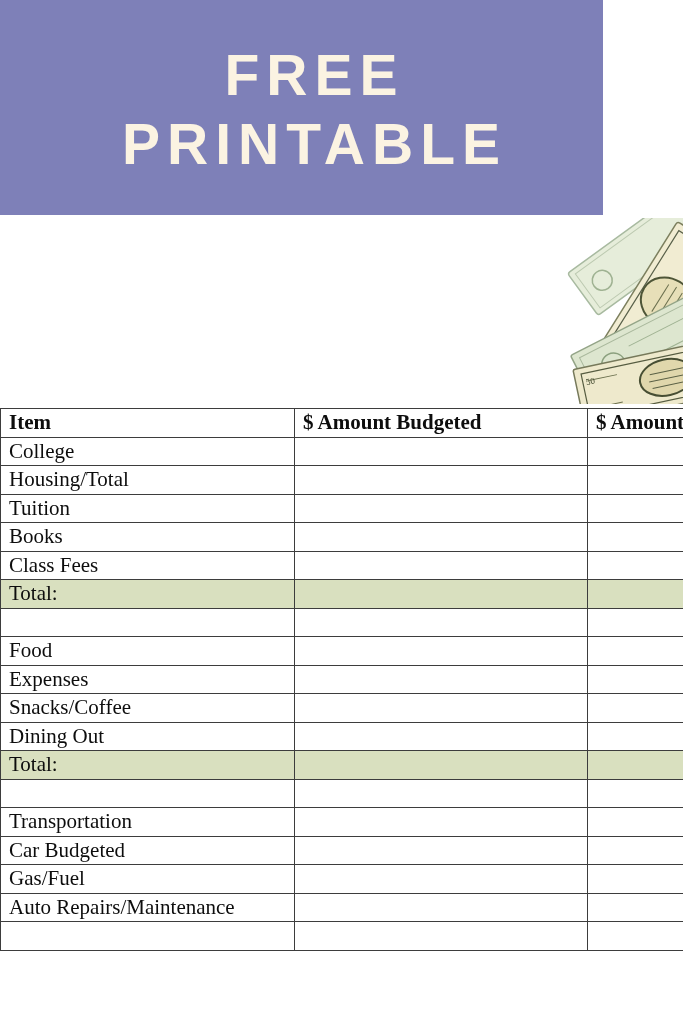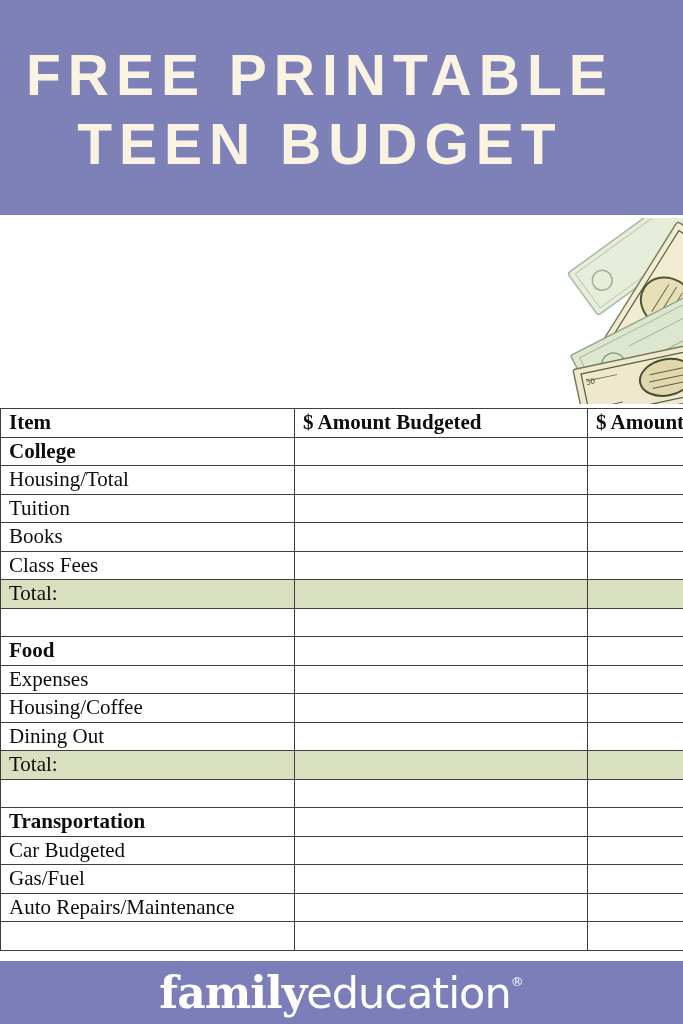--- a/index.html
+++ b/index.html
@@ -9,21 +9,21 @@
     --title-green:#68874a;
     --total-row-green:#d9e0bf;
     --table-border:#3d3d3d;
   }
   *{box-sizing:border-box;margin:0;padding:0;}
   html,body{width:683px;height:1024px;overflow:hidden;background:#fff;}
   .page{position:relative;width:683px;height:1024px;overflow:hidden;background:#fff;
         font-family:"Liberation Serif",serif;}
 
   
-  .banner{position:absolute;top:0;left:0;width:683px;height:215px;
+  .banner{position:absolute;top:0;left:0;width:603px;height:215px;
           background:var(--banner-purple);
           display:flex;align-items:center;justify-content:flex-start;text-align:center;padding-left:26px;}
   .banner-text{font-family:"Liberation Sans",sans-serif;font-weight:bold;
                color:var(--cream-text);font-size:57px;line-height:69px;
                letter-spacing:7px;padding-top:4px;}
 
   
   .money{position:absolute;top:218px;right:0;width:138px;height:186px;z-index:1;}
   .doc-title{position:absolute;top:264px;left:8px;z-index:2;
              font-family:"Liberation Serif",serif;font-weight:bold;font-size:57px;
@@ -35,41 +35,40 @@
   
   table.expenses{position:absolute;top:408px;left:0;width:880px;z-index:3;
                  border-collapse:collapse;table-layout:fixed;
                  font-family:"Liberation Serif",serif;font-size:21px;color:#0d0d0d;
                  background:#fff;}
   col.c1{width:294px;} col.c2{width:293px;} col.c3{width:293px;}
   .expenses th,.expenses td{border:1.5px solid var(--table-border);
                  height:28.5px;padding:0 8px;text-align:left;vertical-align:middle;
                  white-space:nowrap;overflow:hidden;}
   .expenses th{font-weight:bold;margin-left:45px;}
-  tr.bold td:first-child{font-weight:bold;}
+  tr.bold td:first-child{font-weight:normal;}
   tr.total td{background:var(--total-row-green);}
 
   
   .footer{position:absolute;bottom:0;left:0;width:683px;height:63px;z-index:5;
           background:var(--footer-purple);
           display:flex;align-items:center;justify-content:center;}
   .logo{color:#fff;white-space:nowrap;line-height:1;}
   .logo-bold{font-family:"DejaVu Serif",serif;font-weight:bold;font-size:44px;letter-spacing:-1px;}
   .logo-reg{font-family:"DejaVu Sans",sans-serif;font-weight:normal;font-size:43px;letter-spacing:-1px;}
   .logo-r{font-family:"DejaVu Sans",sans-serif;font-size:13px;vertical-align:22px;}
 </style>
 </head>
 <body>
 
 <div class="page">
 
   <header class="banner">
     <div class="banner-text">
       <div>FREE PRINTABLE</div>
-      <div>TEEN BUDGET</div>
     </div>
   </header>
 
   <svg class="money" viewBox="0 0 138 186" aria-hidden="true">
     <ellipse cx="100" cy="176" rx="62" ry="9" fill="rgba(90,90,70,0.08)"></ellipse>
 
     <g transform="translate(88,40) rotate(-36)">
       <rect x="-62" y="-26" width="142" height="52" rx="3" fill="#e6edda" stroke="#a8baa0" stroke-width="1.5"></rect>
       <rect x="-56" y="-21" width="130" height="42" fill="none" stroke="#bcc9b0" stroke-width="1"></rect>
       <circle cx="-38" cy="0" r="10" fill="none" stroke="#9fb292" stroke-width="1.5"></circle>
@@ -161,21 +160,21 @@
           <td>Food</td>
           <td></td>
           <td></td>
         </tr>
         <tr>
           <td>Expenses</td>
           <td></td>
           <td></td>
         </tr>
         <tr>
-          <td>Housing/Coffee</td>
+          <td>Snacks/Coffee</td>
           <td></td>
           <td></td>
         </tr>
         <tr>
           <td>Dining Out</td>
           <td></td>
           <td></td>
         </tr>
         <tr class="total">
           <td>Total:</td>
@@ -208,19 +207,14 @@
           <td></td>
         </tr>
         <tr class="blank">
           <td></td>
           <td></td>
           <td></td>
         </tr>
       </tbody>
   </table>
 
-  <footer class="footer">
-    <div class="logo">
-      <span class="logo-bold">family</span><span class="logo-reg">education</span><span class="logo-r">®</span>
-    </div>
-  </footer>
 
 </div>
 
 </body></html>

